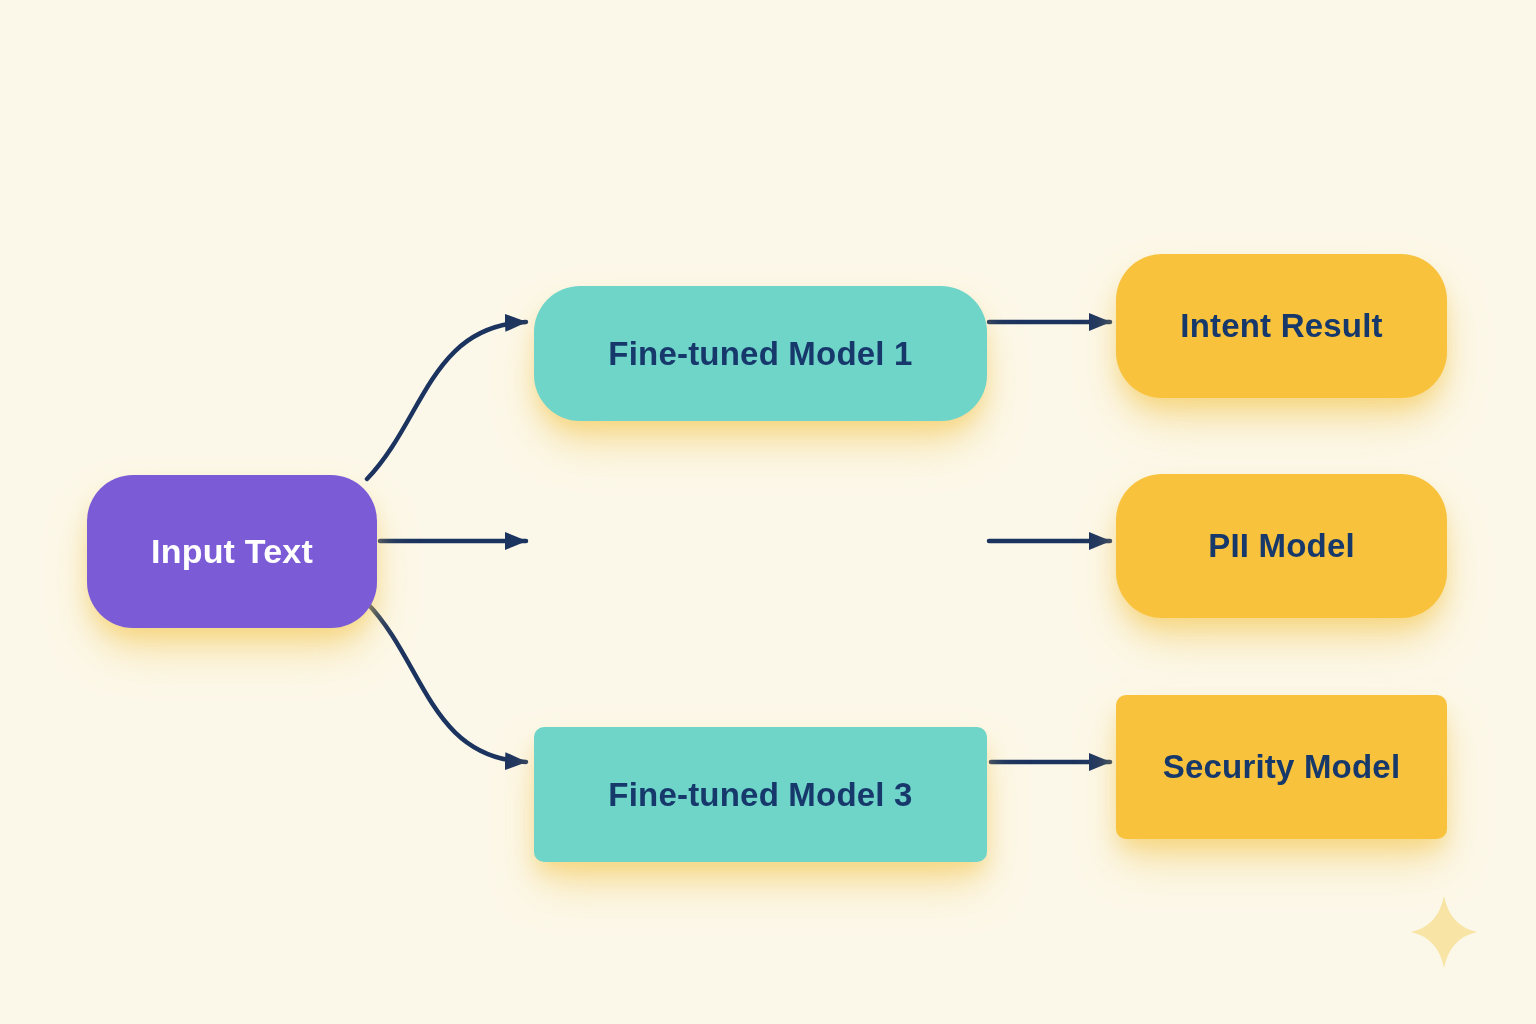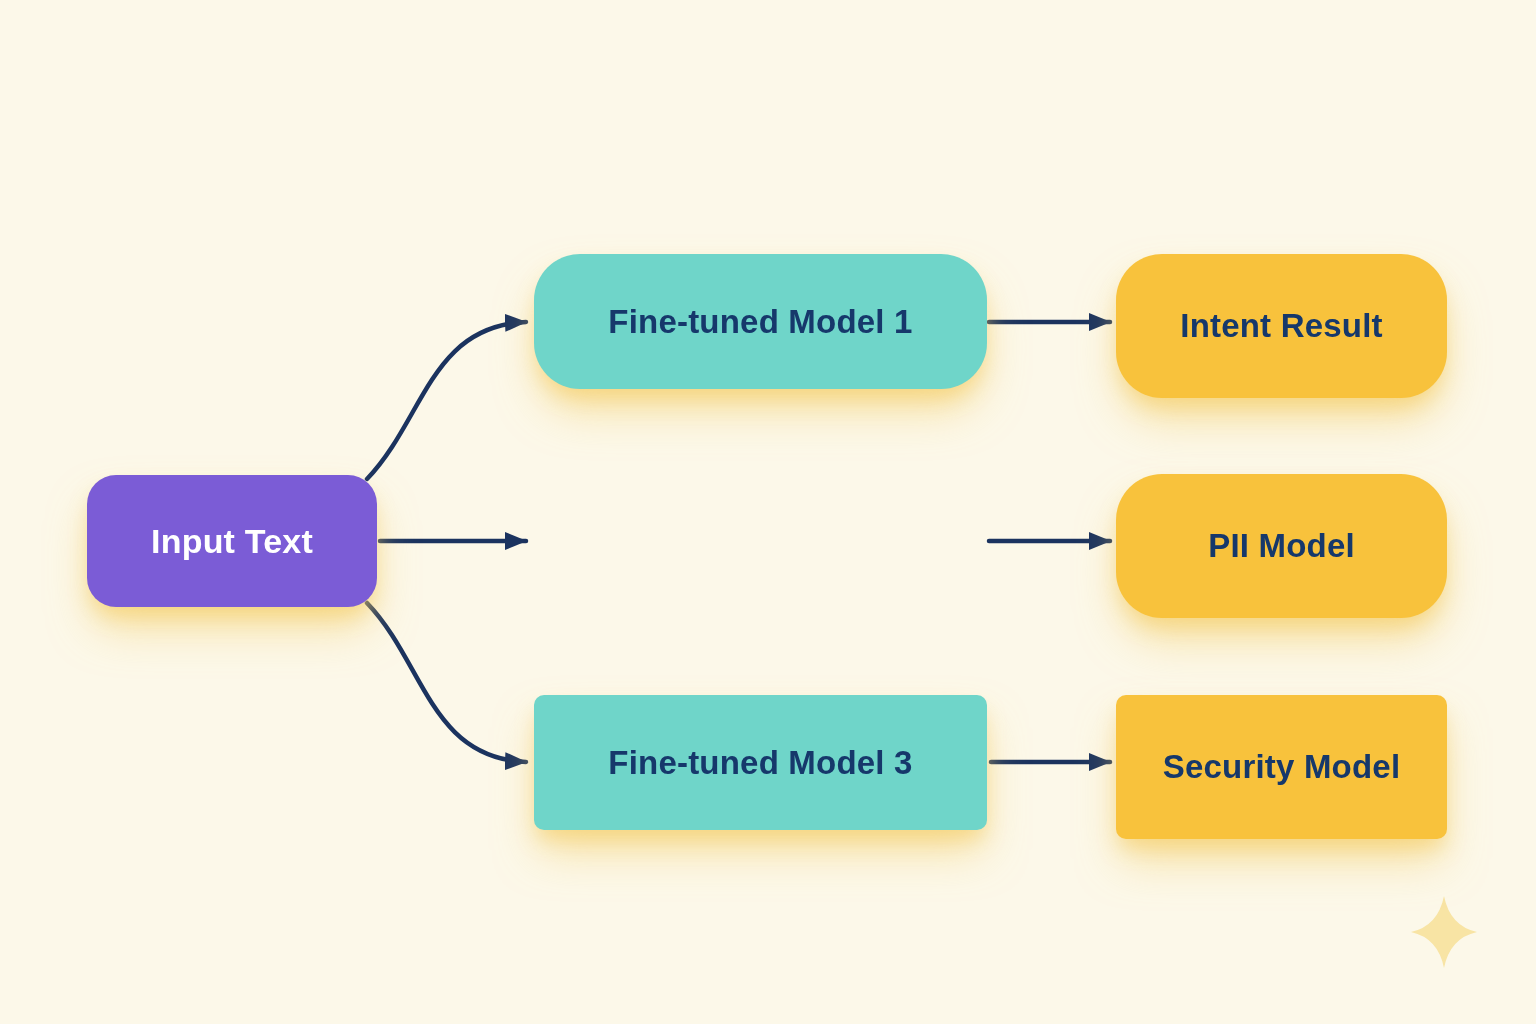--- a/index.html
+++ b/index.html
@@ -44,31 +44,30 @@
     justify-content: center;
     border-radius: 46px;
     font-weight: bold;
     letter-spacing: 0.2px;
     box-shadow: 0 12px 20px -4px var(--glow-shadow),
                 0 26px 44px -6px var(--glow-shadow);
     box-sizing: border-box;
     text-align: center;
   }
   .node-input {
-    left: 87px; top: 475px; width: 290px; height: 132px;
+    left: 87px; top: 475px; width: 290px; height: 153px;
     background: var(--input-node);
     color: var(--input-text);
     font-size: 34px;
-    border-radius: 29px;
   }
   .node-model {
     background: var(--model-node);
     color: var(--node-text);
     font-size: 33px;
-    left: 534px; width: 453px; height: 135px;
+    left: 534px; width: 453px; height: 135px; margin-top: 32px;
   }
   .node-result {
     background: var(--result-node);
     color: var(--node-text);
     font-size: 33px;
     left: 1116px; width: 331px; height: 144px;
   }
   .row-1 { top: 254px; }
   .row-2 { top: 474px; }
   .row-3 { top: 695px; border-radius: 10px; }

